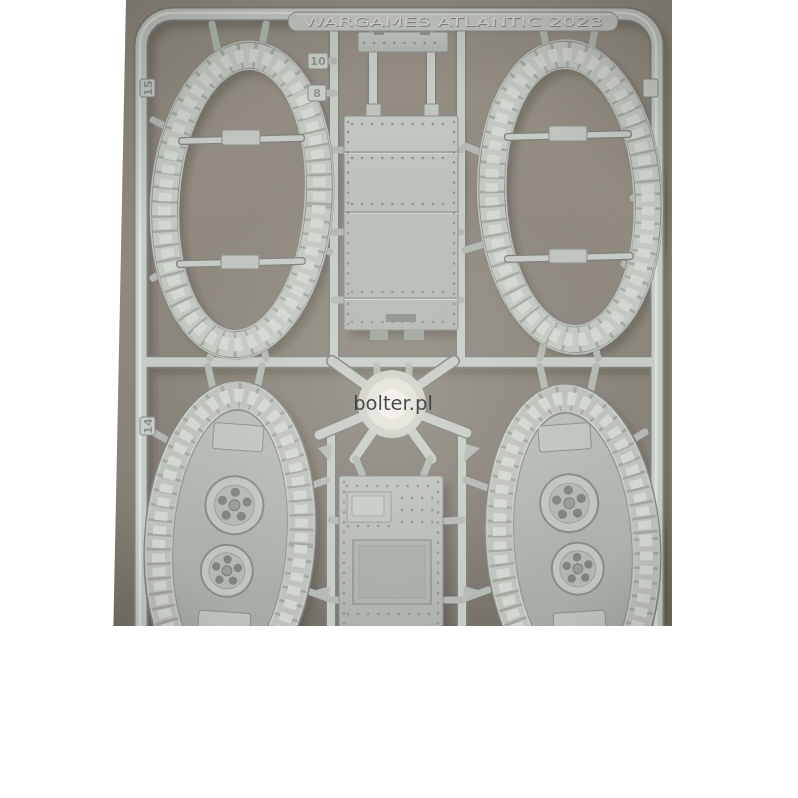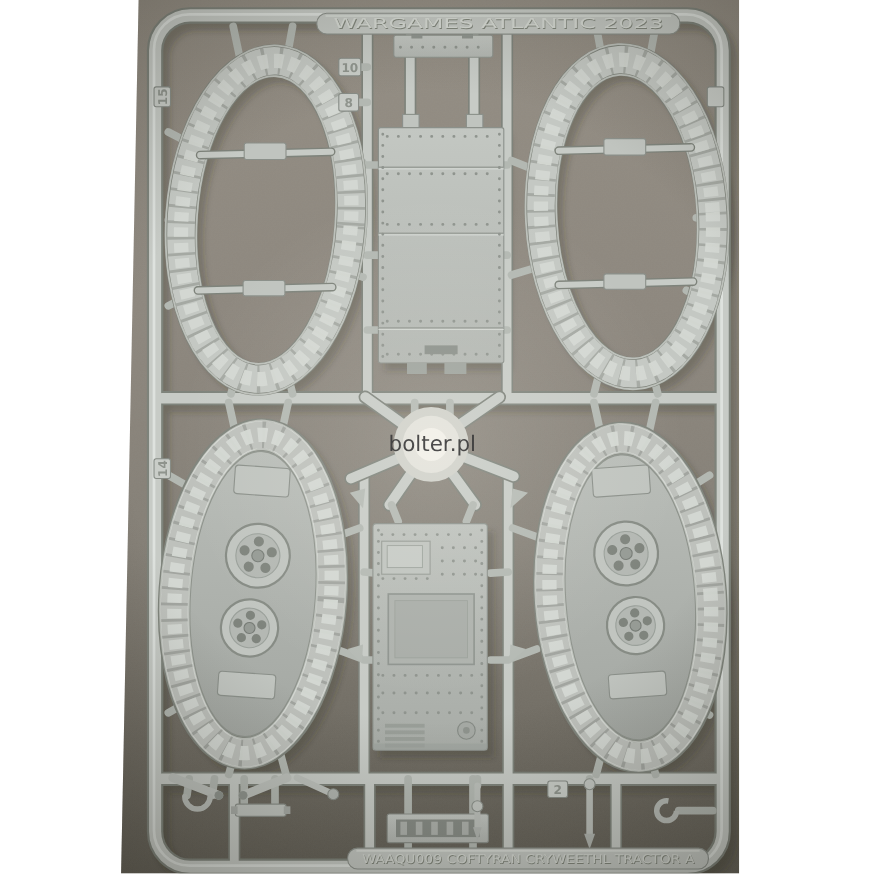--- a/index.html
+++ b/index.html
@@ -1,16 +1,16 @@
 <!DOCTYPE html>
 <html><head>
 <meta charset="utf-8">
 <style>
   html,body{margin:0;padding:0;background:#ffffff;}
-  .stage{position:relative;width:798px;height:794px;background:#ffffff;overflow:hidden;
+  .stage{position:relative;width:798px;height:626px;background:#ffffff;overflow:hidden;
          font-family:"DejaVu Sans", sans-serif;}
   svg text{font-family:"DejaVu Sans", sans-serif;}
   
   .rail-sh{fill:none;stroke:#7e837b;stroke-linecap:round;}
   .rail{fill:none;stroke:#c7cbc6;stroke-linecap:round;}
   .rail-hl{fill:none;stroke:#e6e9e5;stroke-linecap:round;opacity:.75;}
   .gate{fill:none;stroke:#b3b8b2;stroke-width:7;stroke-linecap:round;}
   .ring-sh{fill:none;stroke:#80857d;stroke-width:30;}
   .ring{fill:none;stroke:#c4c8c3;stroke-width:25;}
   .ring-gap{fill:none;stroke:#858a83;stroke-width:25;stroke-dasharray:2.5 12;opacity:.5;}

